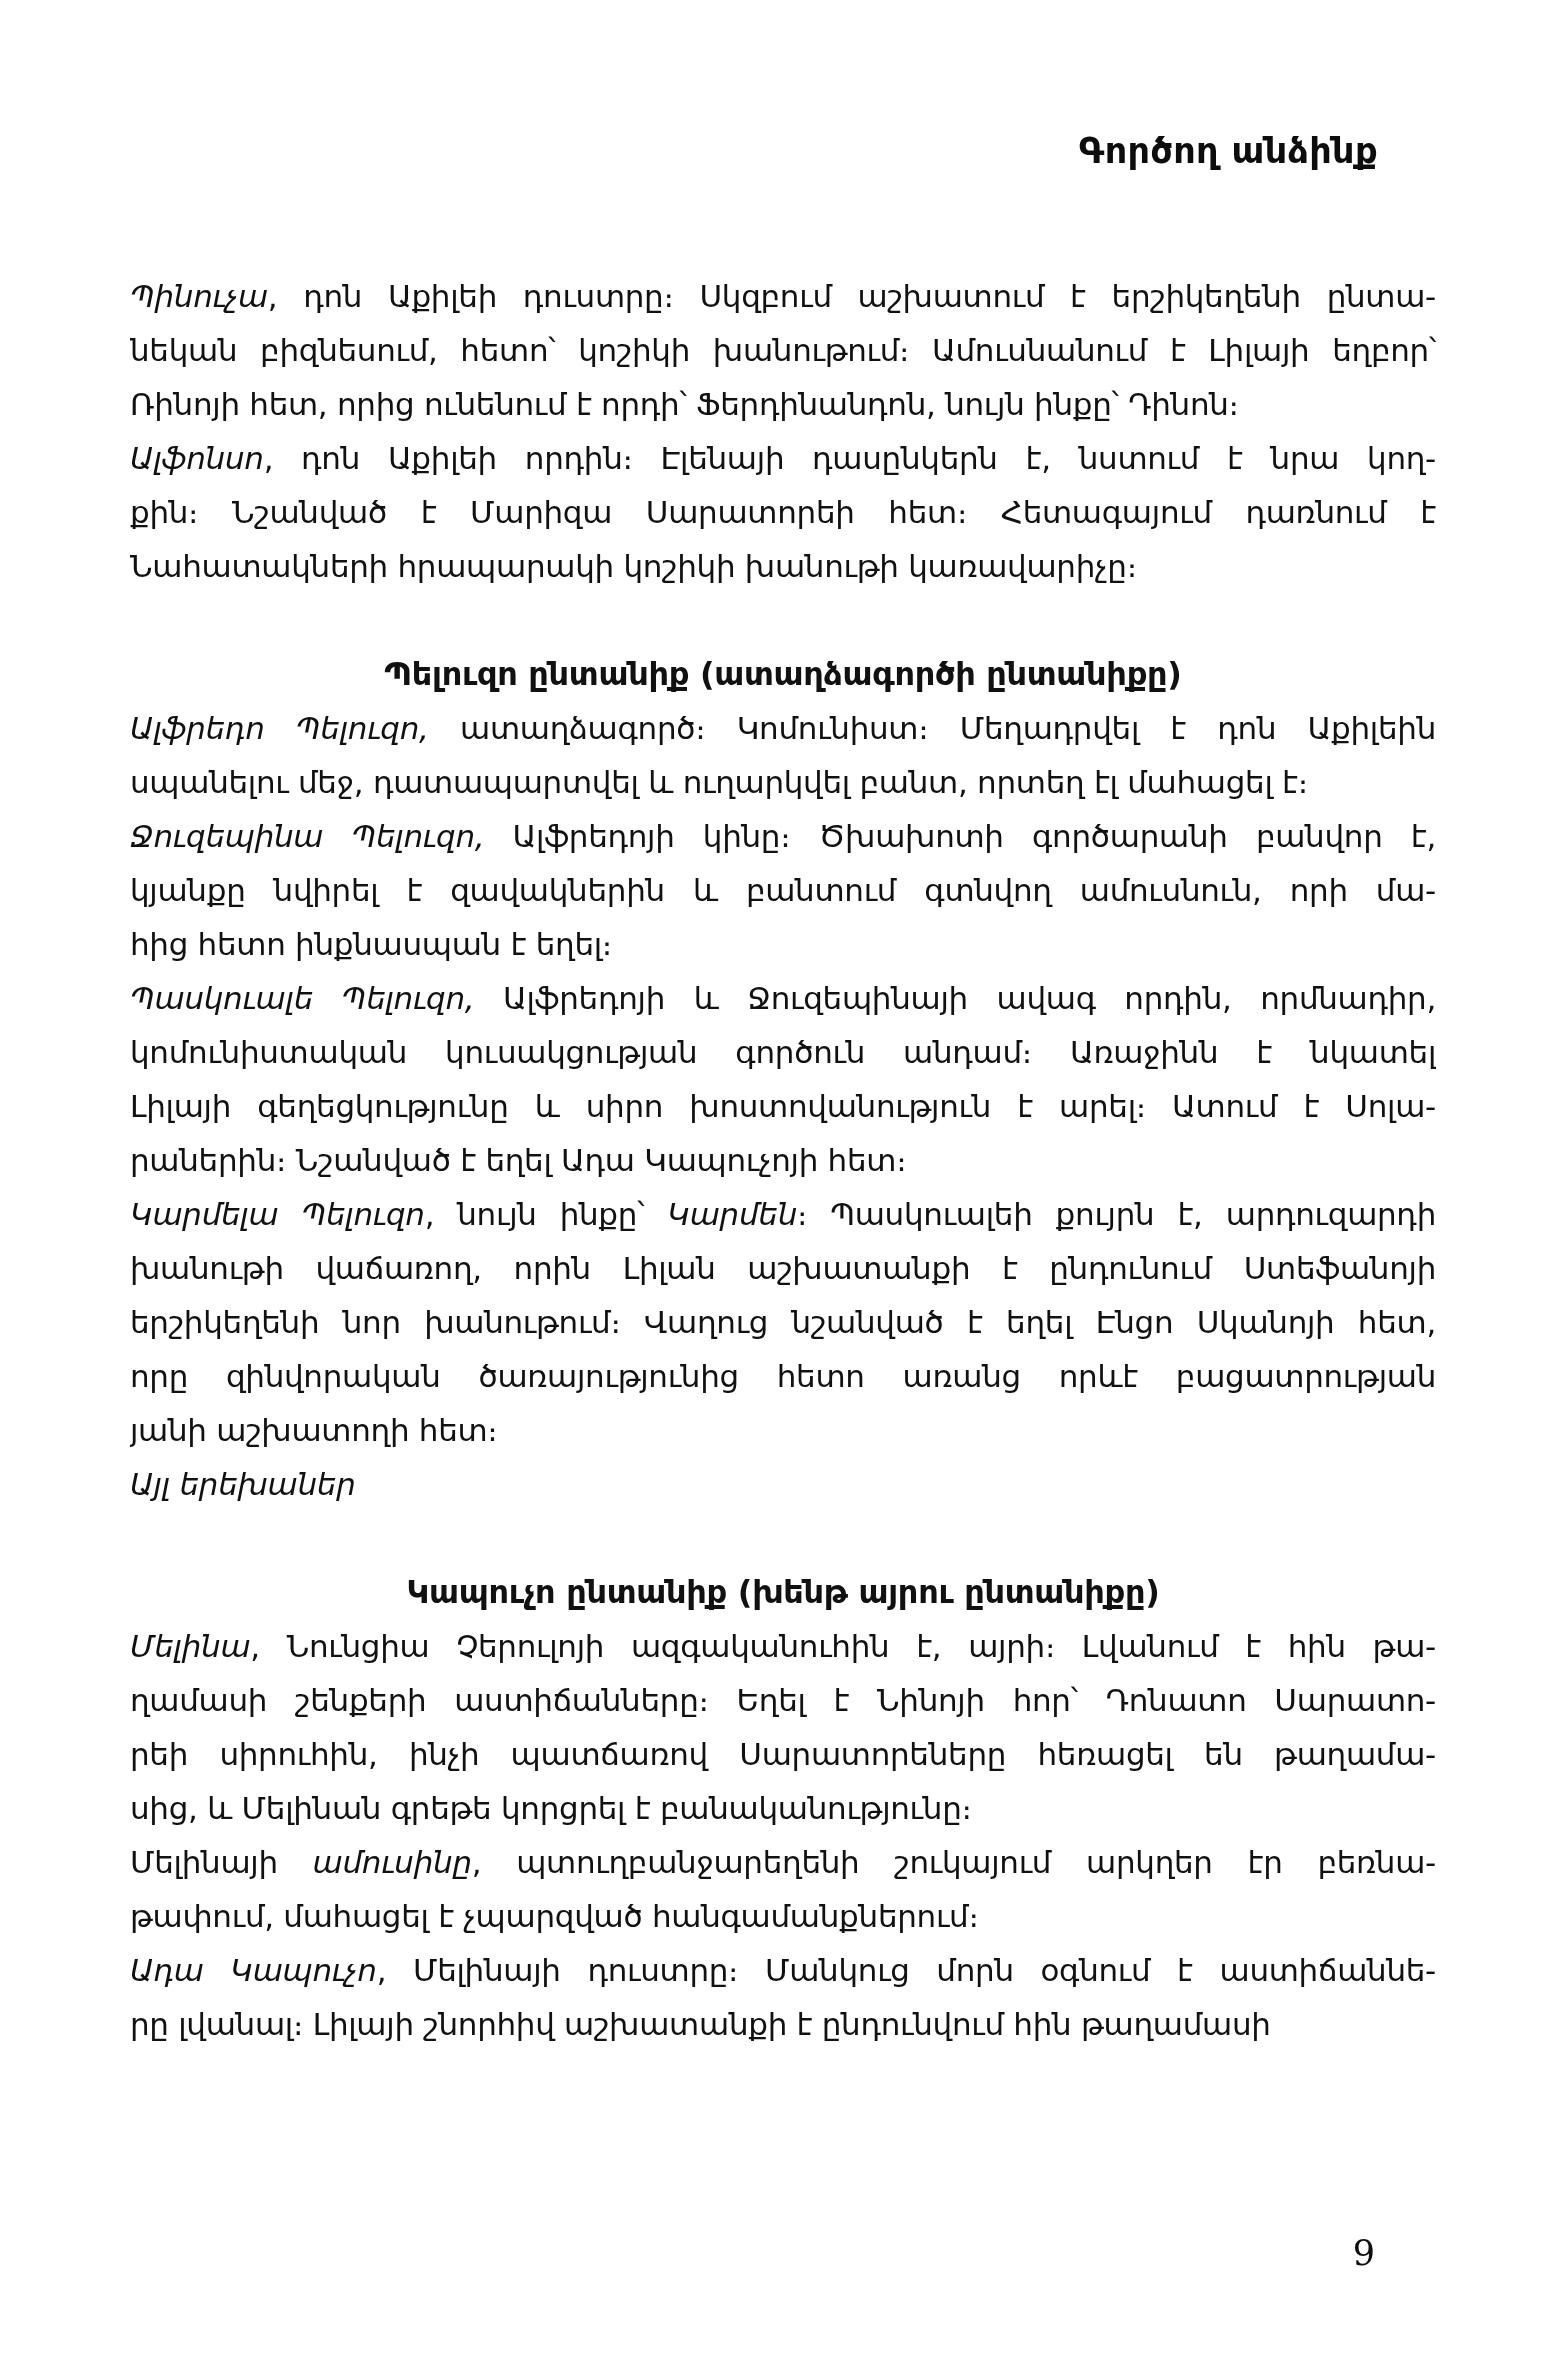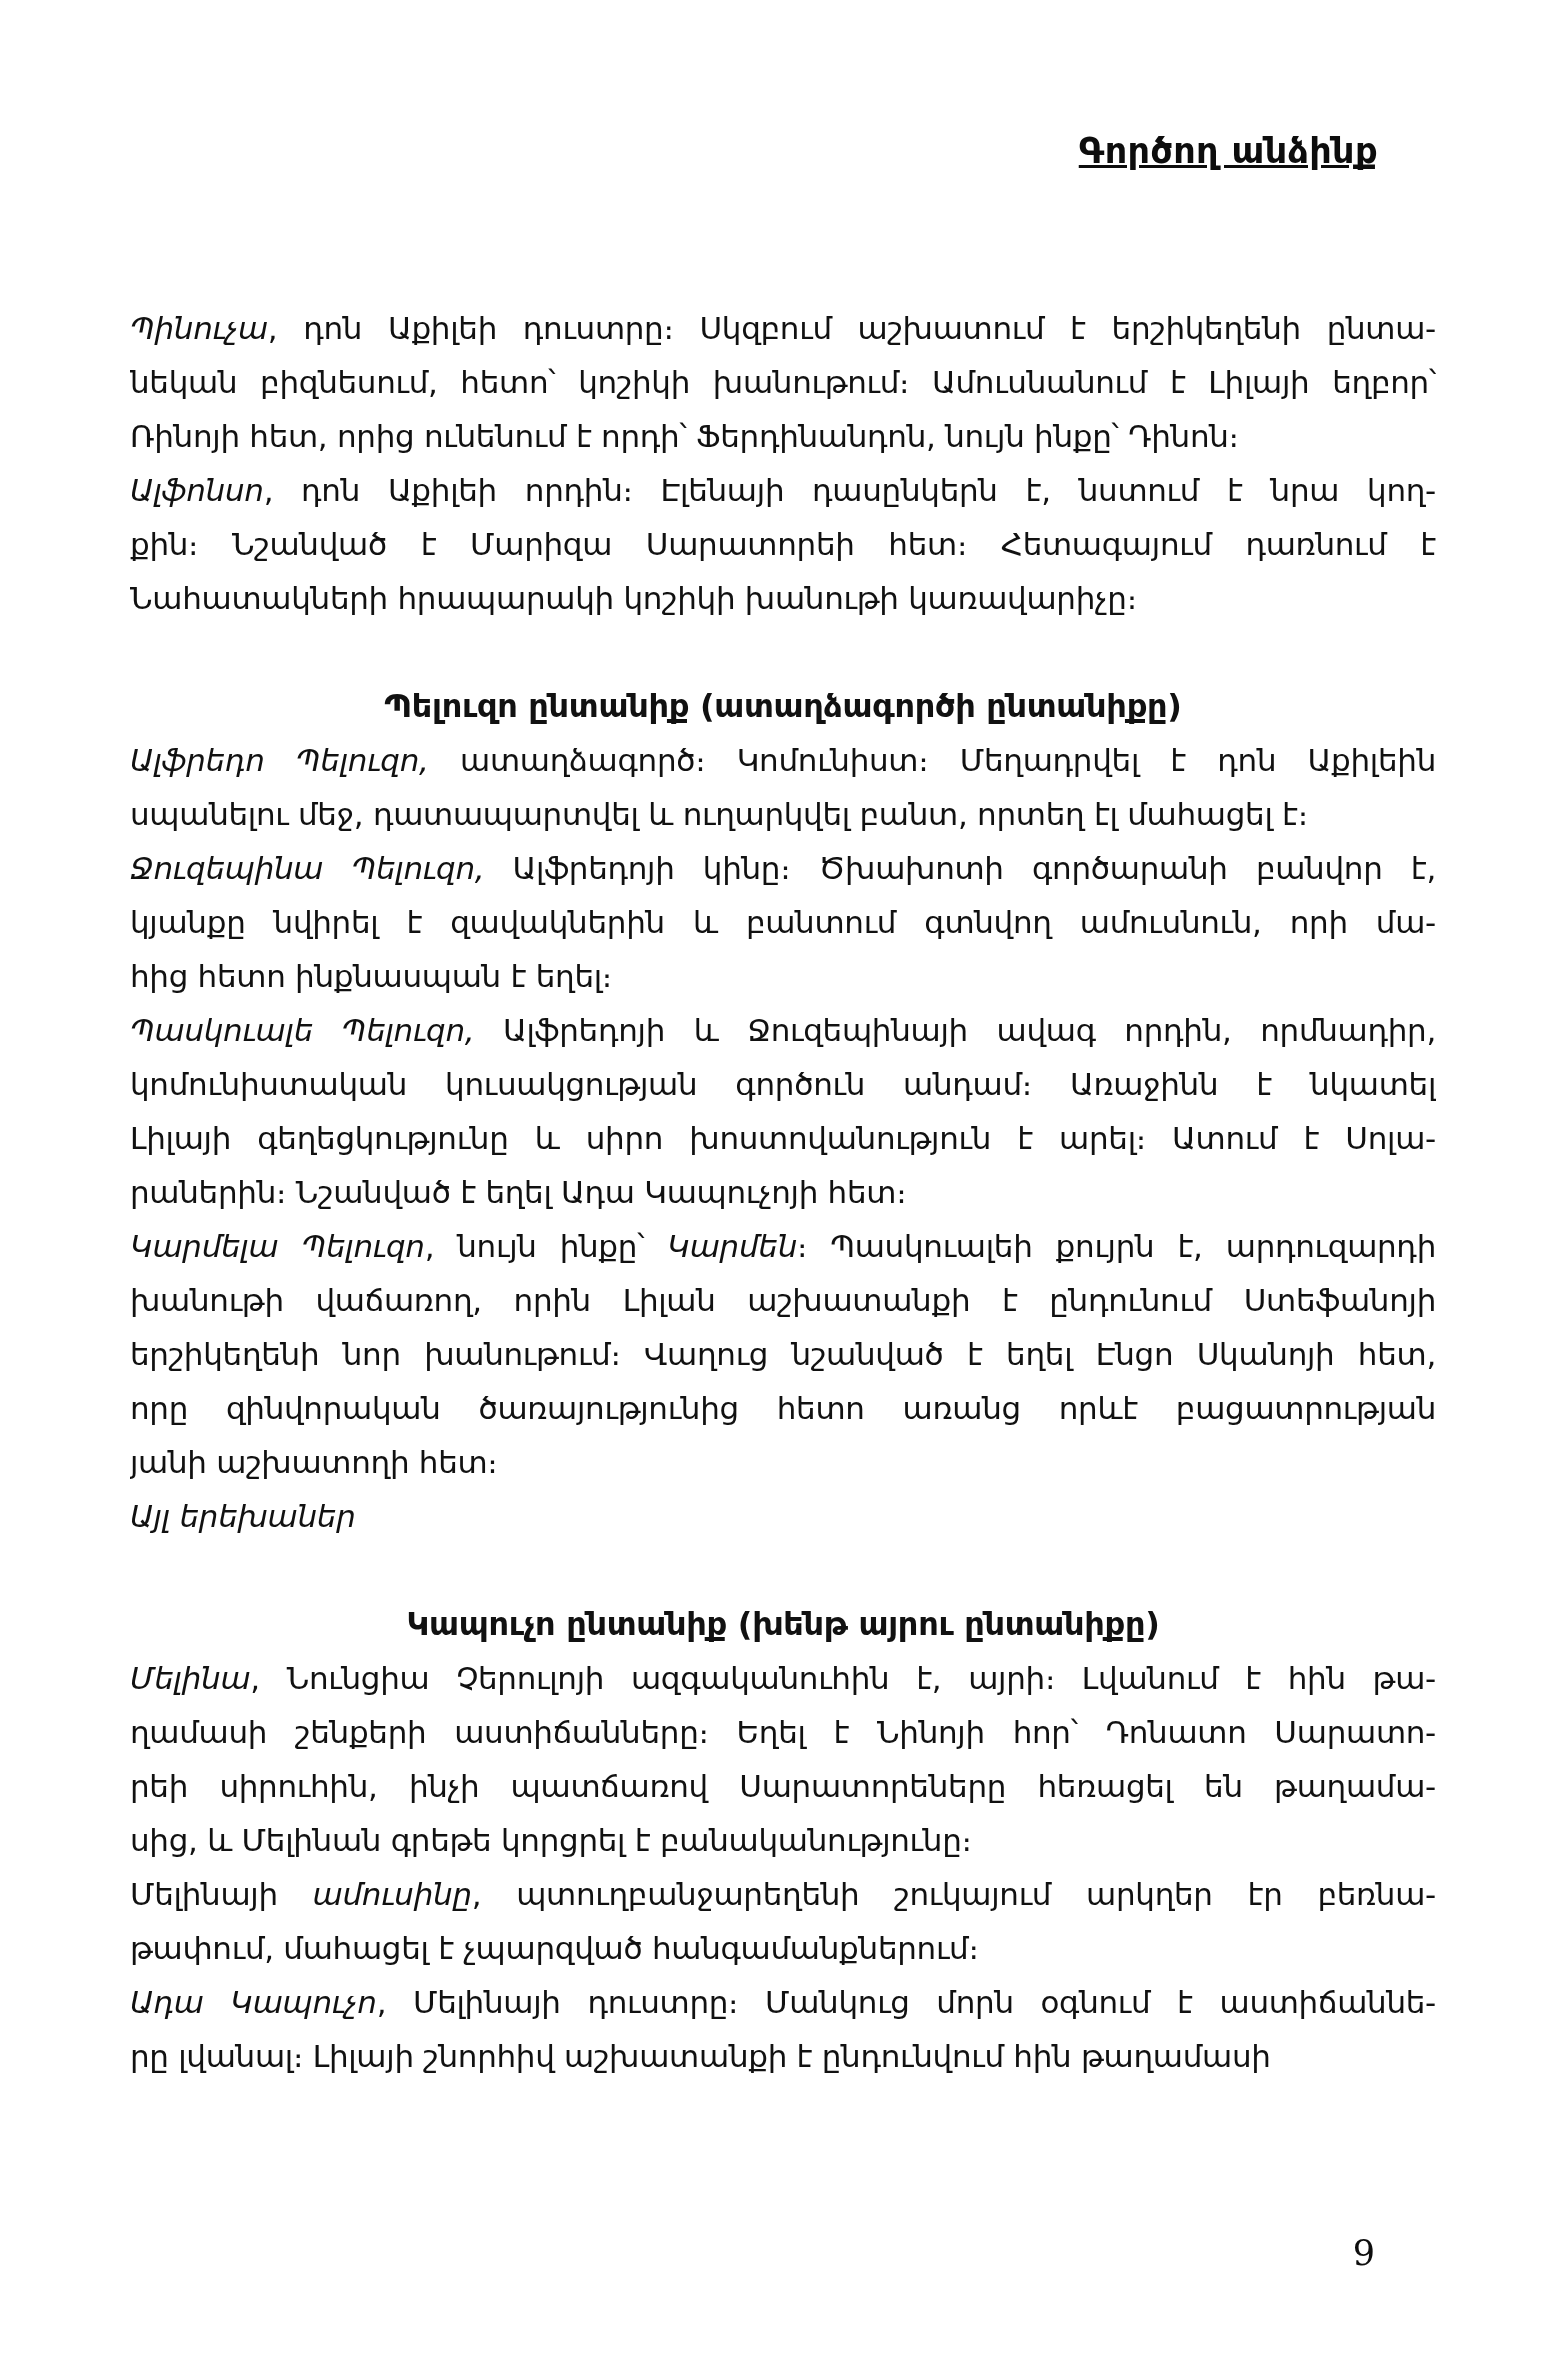--- a/index.html
+++ b/index.html
@@ -17,26 +17,25 @@
     overflow: hidden;
   }
   .running-header {
     position: absolute;
     top: 131px;
     right: 183px;
     font-size: 35px;
     font-weight: bold;
     letter-spacing: 0.4px;
     color: #0d0d0d;
-    text-decoration: underline;
   }
   .text-block {
     position: absolute;
     left: 130px;
-    top: 301px;
+    top: 269px;
     width: 1306px;
   }
   .line {
     height: 54px;
     line-height: 54px;
     font-size: 31px;
     letter-spacing: -0.3px;
     text-align: justify;
     text-align-last: justify;
     overflow: hidden;

